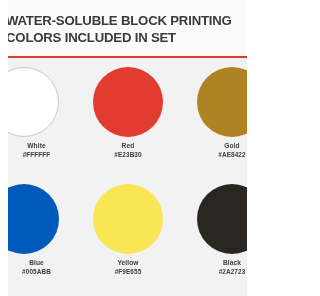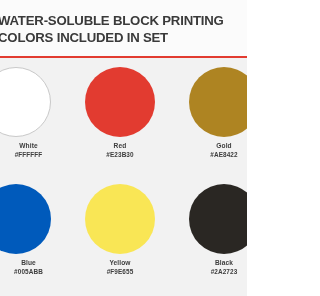--- a/index.html
+++ b/index.html
@@ -111,21 +111,21 @@
     font-size: 6.4px;
     font-weight: bold;
     color: #3d3d3d;
     line-height: 9px;
     letter-spacing: 0.1px;
   }
 </style>
 </head>
 <body>
 
-<div class="sheet" style="background: rgb(242, 242, 242);">
+<div class="sheet" style="background: rgb(242, 242, 242); margin-left: 8px;">
 
   <div class="header">
     <div class="title-block">
       <div class="title-line">WATER-SOLUBLE BLOCK PRINTING</div>
       <div class="title-line">COLORS INCLUDED IN SET</div>
     </div>
   </div>
 
   <div class="divider" style="background: rgb(226, 59, 48);"></div>
 

